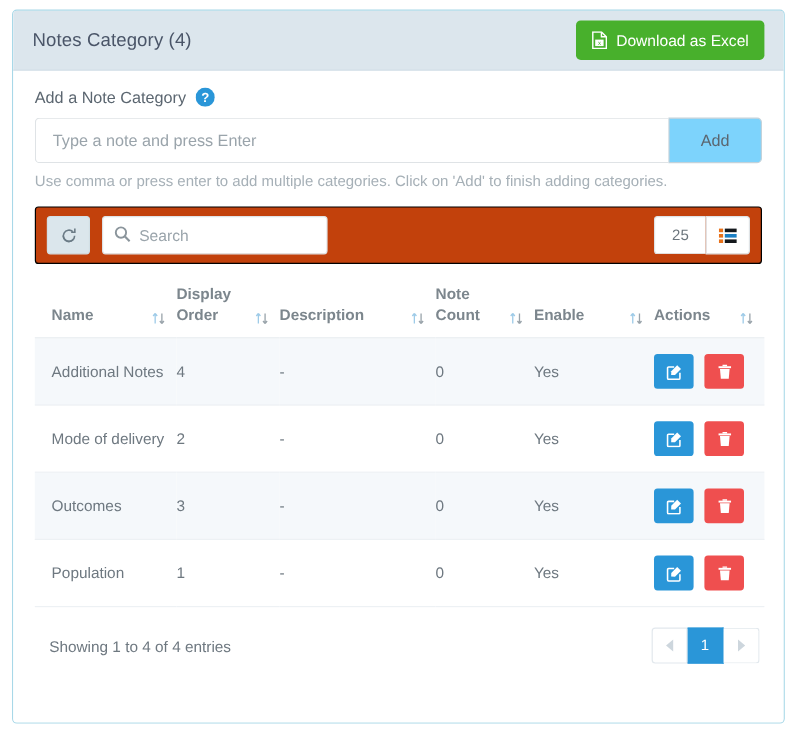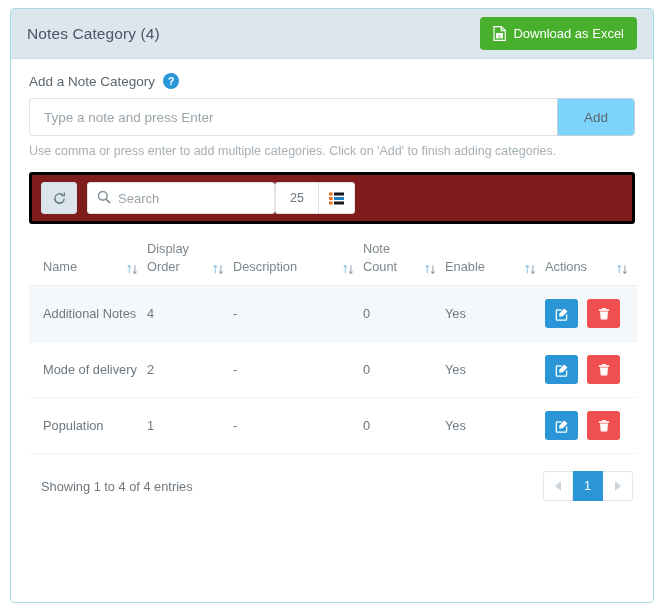--- a/index.html
+++ b/index.html
@@ -113,27 +113,27 @@
 
   .hint {
     font-size: 12.5px;
     color: #a6b0b7;
     margin-top: 8px;
     margin-bottom: 14px;
   }
 
   
   .toolbar {
-    border: 3px solid #000000;
-    background: #7f1d1d;
+    border: 1px solid #000000;
+    background: #c2410c;
     border-radius: 3px;
     padding: 7px 9px;
     display: flex;
     align-items: center;
-    justify-content: flex-start;
+    justify-content: space-between;
     margin-bottom: 16px;
   }
   .tb-left { display: flex; align-items: center; gap: 10px; }
   .refresh-btn {
     width: 36px; height: 32px;
     background: #dbe6ec;
     border: 1px solid #d2dfe6;
     border-radius: 3px;
     display: flex; align-items: center; justify-content: center;
     cursor: pointer;
@@ -179,21 +179,21 @@
     display: flex; align-items: center; justify-content: center;
     cursor: pointer;
   }
   .cols-ico { width: 15px; height: 13px; display:block; }
 
   
   .tbl { width: 100%; border-collapse: collapse; table-layout: fixed; }
   .tbl th {
     font-size: 12.8px;
     color: #7c868d;
-    font-weight: normal;
+    font-weight: bold;
     text-align: left;
     vertical-align: bottom;
     padding: 0 0 9px 0;
     border-bottom: 1px solid #e8edf1;
     line-height: 1.42;
   }
   .th-inner { display: flex; align-items: flex-end; justify-content: space-between; padding-right: 8px; }
   .th-txt { display: block; }
   .sort-ico { width: 13px; height: 11px; flex: 0 0 auto; margin-bottom: 1px; }
 
@@ -434,20 +434,44 @@
                 <button class="act-btn act-del">
                   <svg class="act-ico" viewBox="0 0 14 14">
                     <rect x="1.8" y="2.2" width="10.4" height="1.6" fill="#ffffff"></rect>
                     <path d="M5.1 1h3.8v1.2H5.1z" fill="#ffffff"></path>
                     <path d="M3 4.4h8l-.7 8.2H3.7z" fill="#ffffff"></path>
                   </svg>
                 </button>
               </span>
             </td>
           </tr>
+          <tr class="odd">
+            <td class="c-name">Outcomes</td>
+            <td>3</td>
+            <td>-</td>
+            <td>0</td>
+            <td>Yes</td>
+            <td>
+              <span class="act-cell">
+                <button class="act-btn act-edit">
+                  <svg class="act-ico" viewBox="0 0 14 14">
+                    <path d="M11.6 7.6v4.6a.9.9 0 0 1-.9.9H2.2a.9.9 0 0 1-.9-.9V3.7a.9.9 0 0 1 .9-.9h4.6" fill="none" stroke="#ffffff" stroke-width="1.3"></path>
+                    <path d="M9.3 1.4l3.2 3.2-5 5-3.2-.1.1-3.1z" fill="#ffffff"></path>
+                  </svg>
+                </button>
+                <button class="act-btn act-del">
+                  <svg class="act-ico" viewBox="0 0 14 14">
+                    <rect x="1.8" y="2.2" width="10.4" height="1.6" fill="#ffffff"></rect>
+                    <path d="M5.1 1h3.8v1.2H5.1z" fill="#ffffff"></path>
+                    <path d="M3 4.4h8l-.7 8.2H3.7z" fill="#ffffff"></path>
+                  </svg>
+                </button>
+              </span>
+            </td>
+          </tr>
           <tr class="even">
             <td class="c-name">Population</td>
             <td>1</td>
             <td>-</td>
             <td>0</td>
             <td>Yes</td>
             <td>
               <span class="act-cell">
                 <button class="act-btn act-edit">
                   <svg class="act-ico" viewBox="0 0 14 14">

